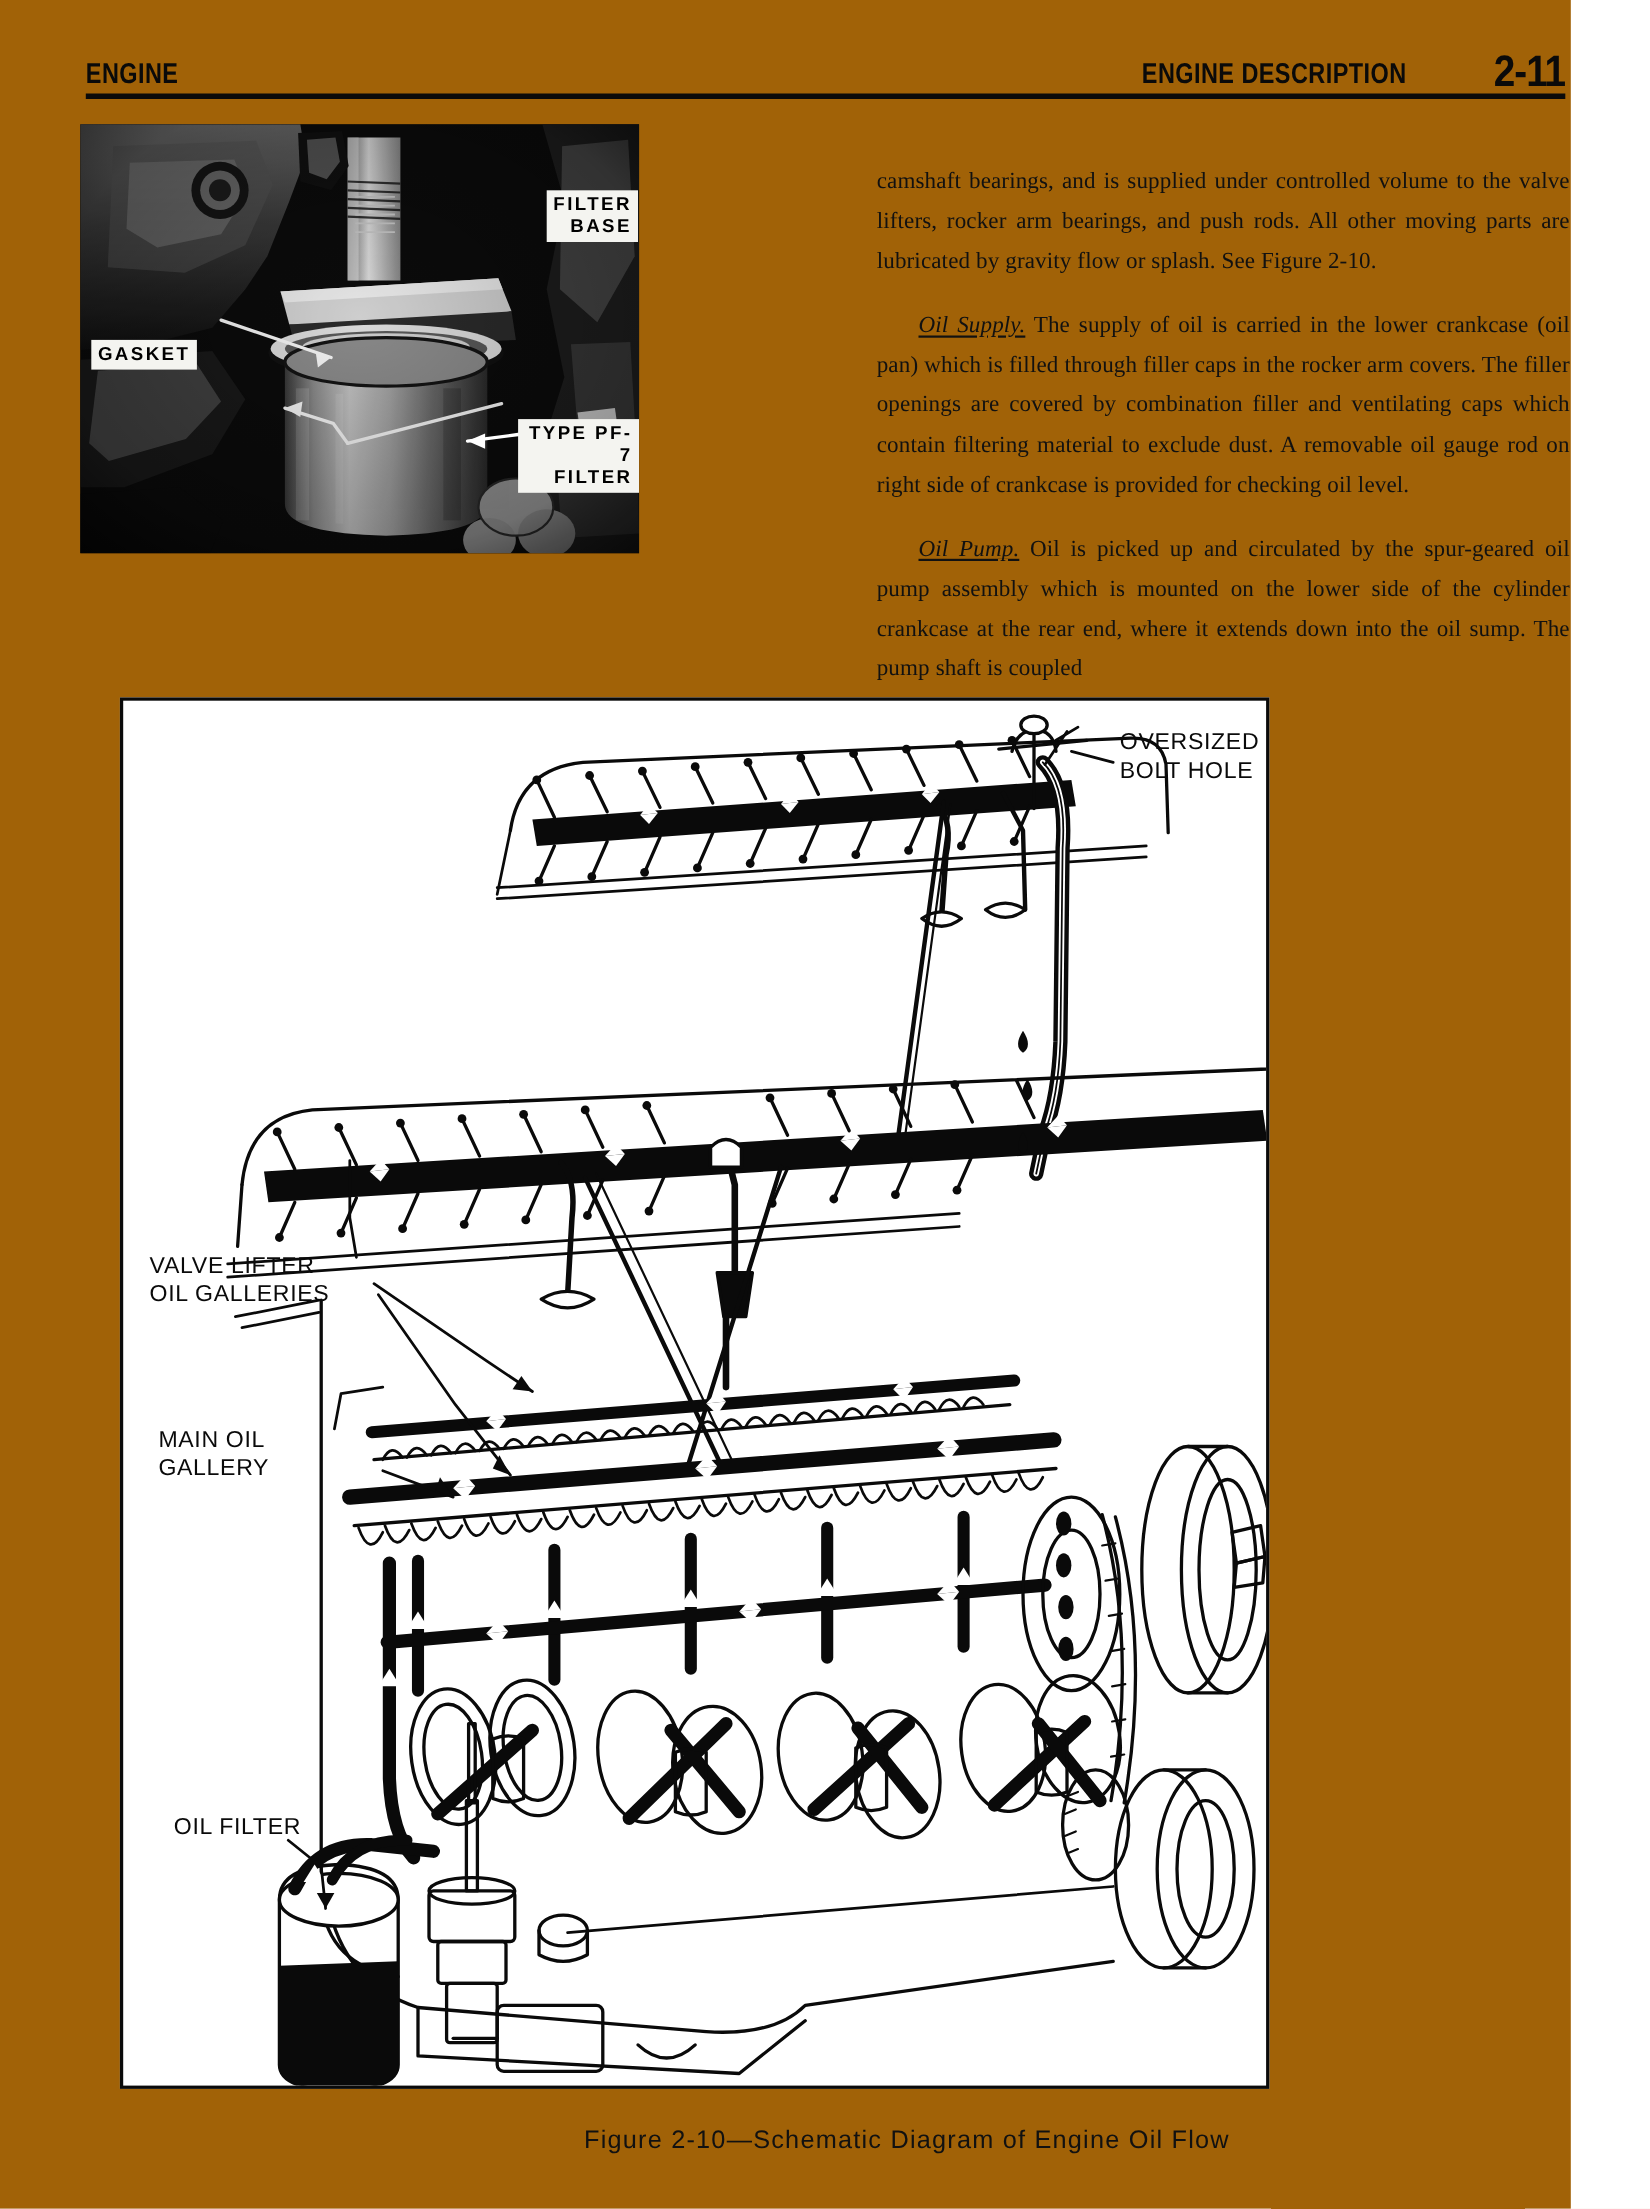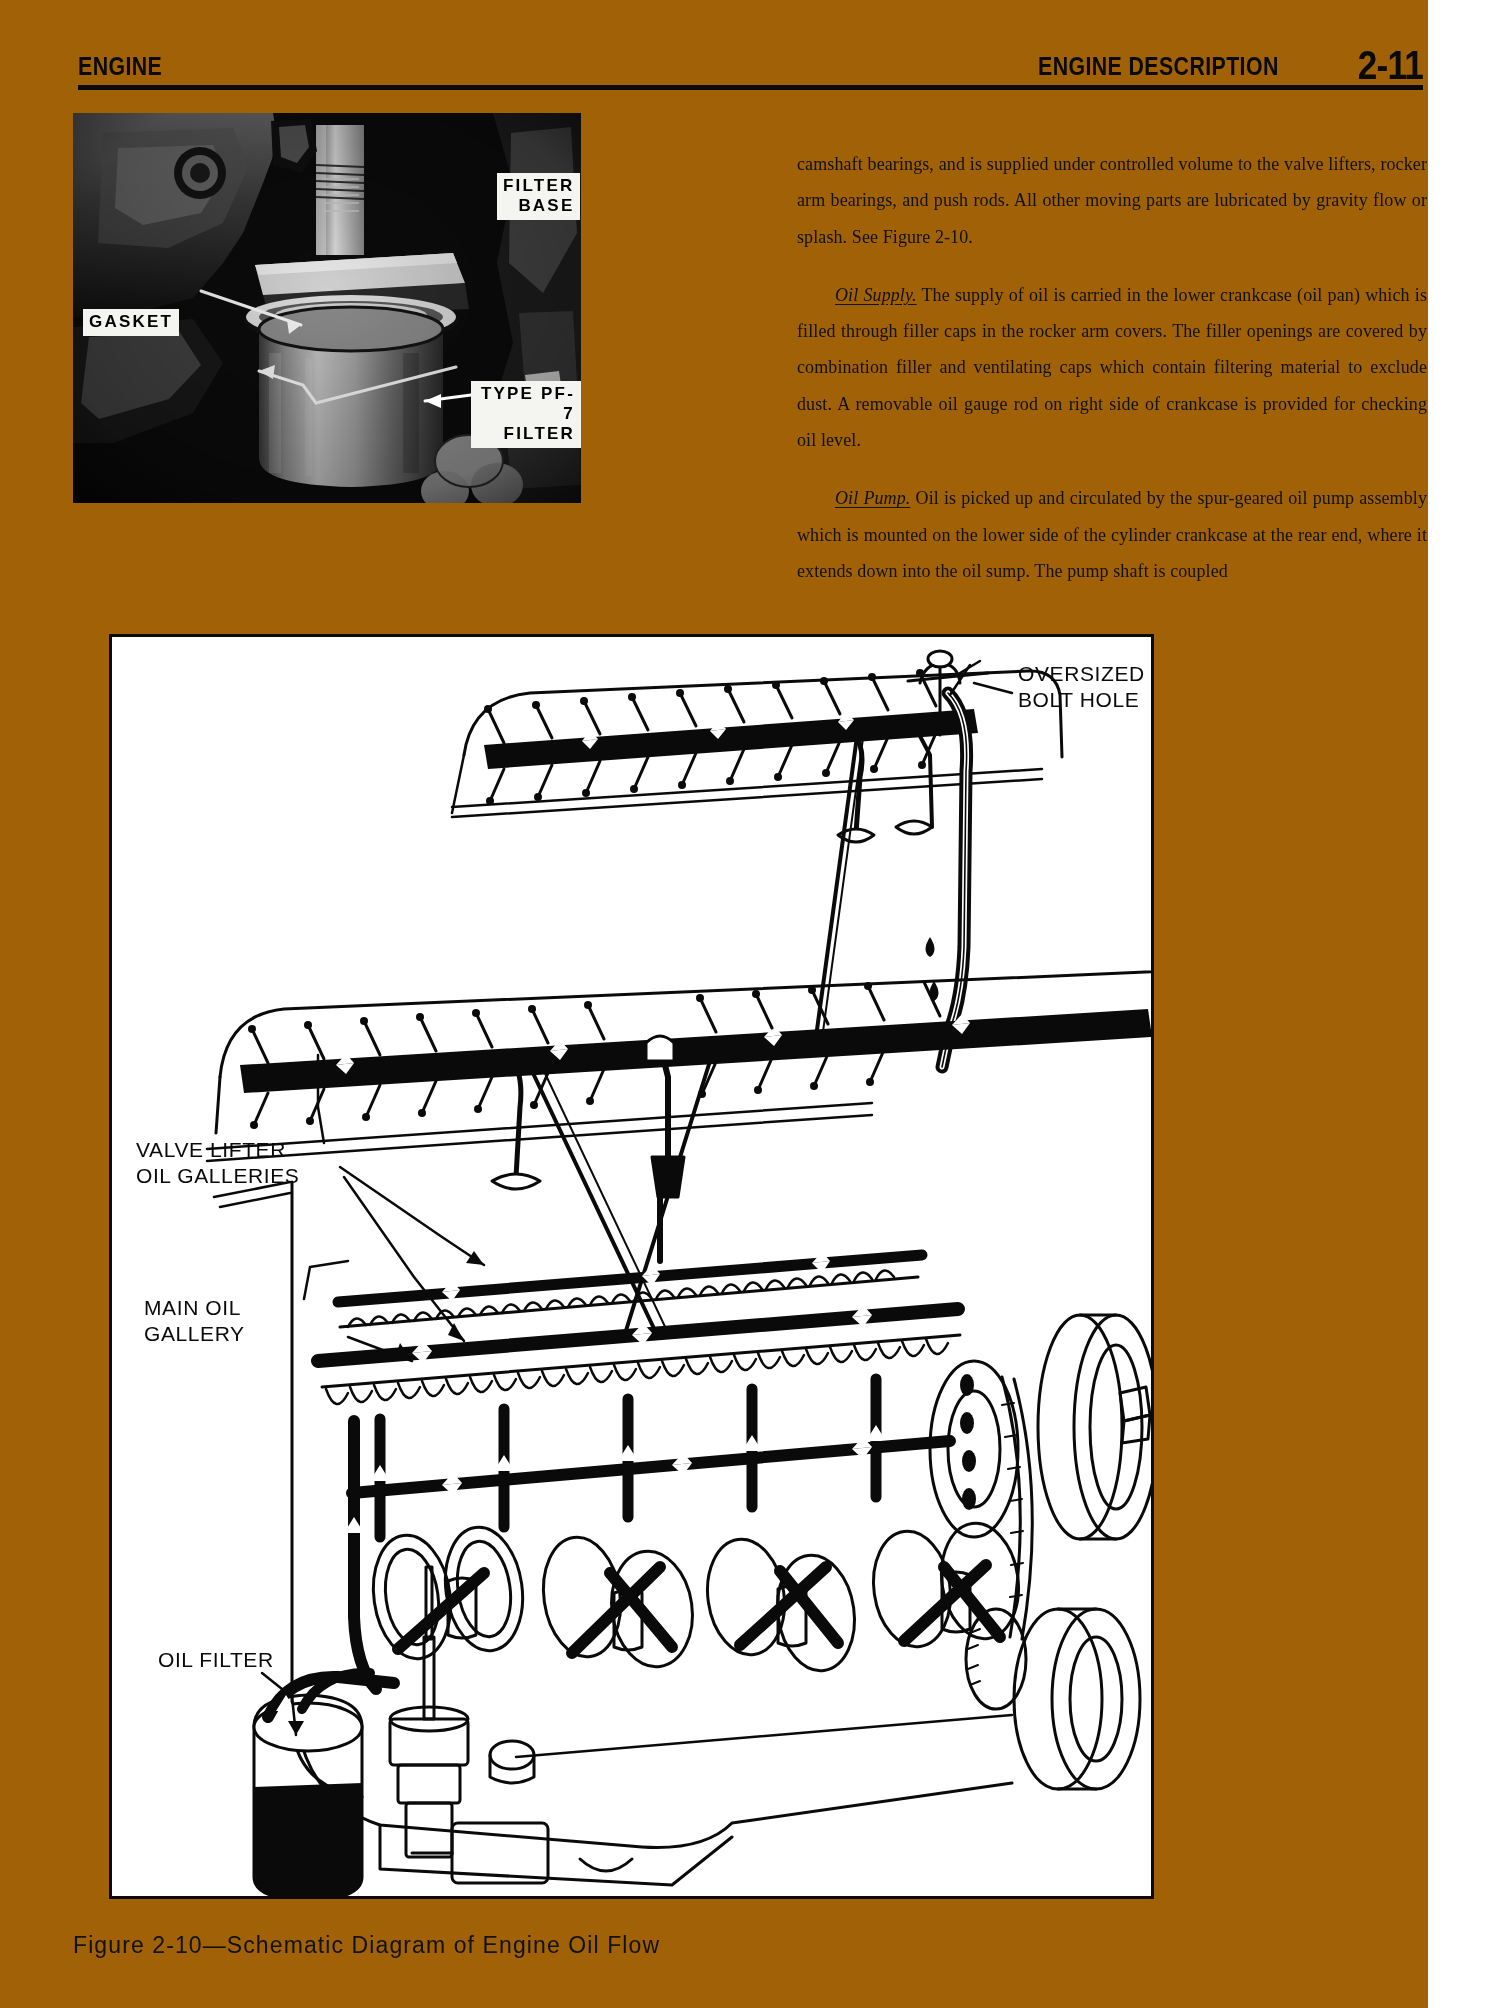--- a/index.html
+++ b/index.html
@@ -67,21 +67,21 @@
   
   #textcol {
     position: absolute;
     left: 797px;
     top: 146px;
     width: 630px;
   }
   #textcol p {
     margin: 0 0 22px 0;
     font-family: "Liberation Serif", serif;
-    font-size: 18px;
+    font-size: 21px;
     line-height: 36.3px;
     text-align: justify;
     text-indent: 38px;
     color: #111;
     letter-spacing: 0.1px;
   }
   #textcol p.noindent { text-indent: 0; }
   #textcol p:last-child { margin-bottom: 0; }
   .run-in {
     text-decoration: underline;
@@ -141,21 +141,21 @@
     box-sizing: border-box;
     margin-left: 36px;
   }
   #fig210 svg { display:block; width:100%; height:100%; }
 
   #fig210-caption {
     position: absolute;
     left: 73px;
     top: 1932px;
     width: 1045px;
-    text-align: left;
+    text-align: right;
     font-family: "Liberation Sans", sans-serif;
     font-size: 23px;
     letter-spacing: 1.1px;
     color: #111;
     white-space: nowrap;
   }
 
   .diaglabel {
     font-family: "Liberation Sans", sans-serif;
     font-size: 21px;

